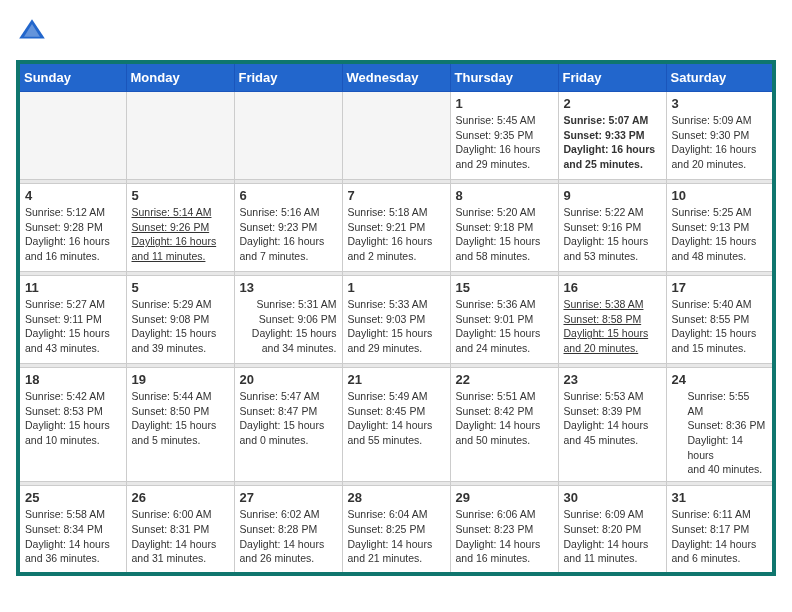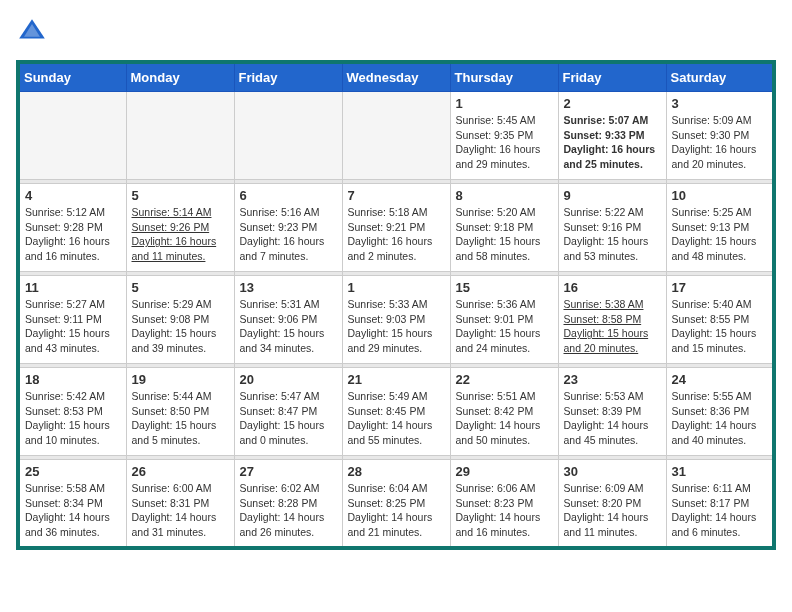--- a/index.html
+++ b/index.html
@@ -238,21 +238,21 @@
         </td>
         <td>
           <span class="day-number">5</span>
           <div class="day-info" style="white-space: pre-line;">Sunrise: 5:29 AM
 Sunset: 9:08 PM
 Daylight: 15 hours
 and 39 minutes.</div>
         </td>
         <td>
           <span class="day-number">13</span>
-          <div class="day-info" style="white-space: pre-line;">Sunrise: 5:31 AM
+          <div class="day-info" style="white-space: pre-line; text-align: right;">Sunrise: 5:31 AM
 Sunset: 9:06 PM
 Daylight: 15 hours
 and 34 minutes.</div>
         </td>
         <td>
           <span class="day-number">1</span>
           <div class="day-info" style="white-space: pre-line;">Sunrise: 5:33 AM
 Sunset: 9:03 PM
 Daylight: 15 hours
 and 29 minutes.</div>
@@ -326,21 +326,21 @@
         </td>
         <td>
           <span class="day-number">23</span>
           <div class="day-info" style="white-space: pre-line;">Sunrise: 5:53 AM
 Sunset: 8:39 PM
 Daylight: 14 hours
 and 45 minutes.</div>
         </td>
         <td>
           <span class="day-number">24</span>
-          <div class="day-info" style="white-space: pre-line;">Sunrise: 5:55 AM
+          <div class="day-info" style="white-space: pre-line; margin-left: 16px;">Sunrise: 5:55 AM
 Sunset: 8:36 PM
 Daylight: 14 hours
 and 40 minutes.</div>
         </td>
       </tr>
       <tr class="row-separator">
         <td></td>
         <td></td>
         <td></td>
         <td></td>

